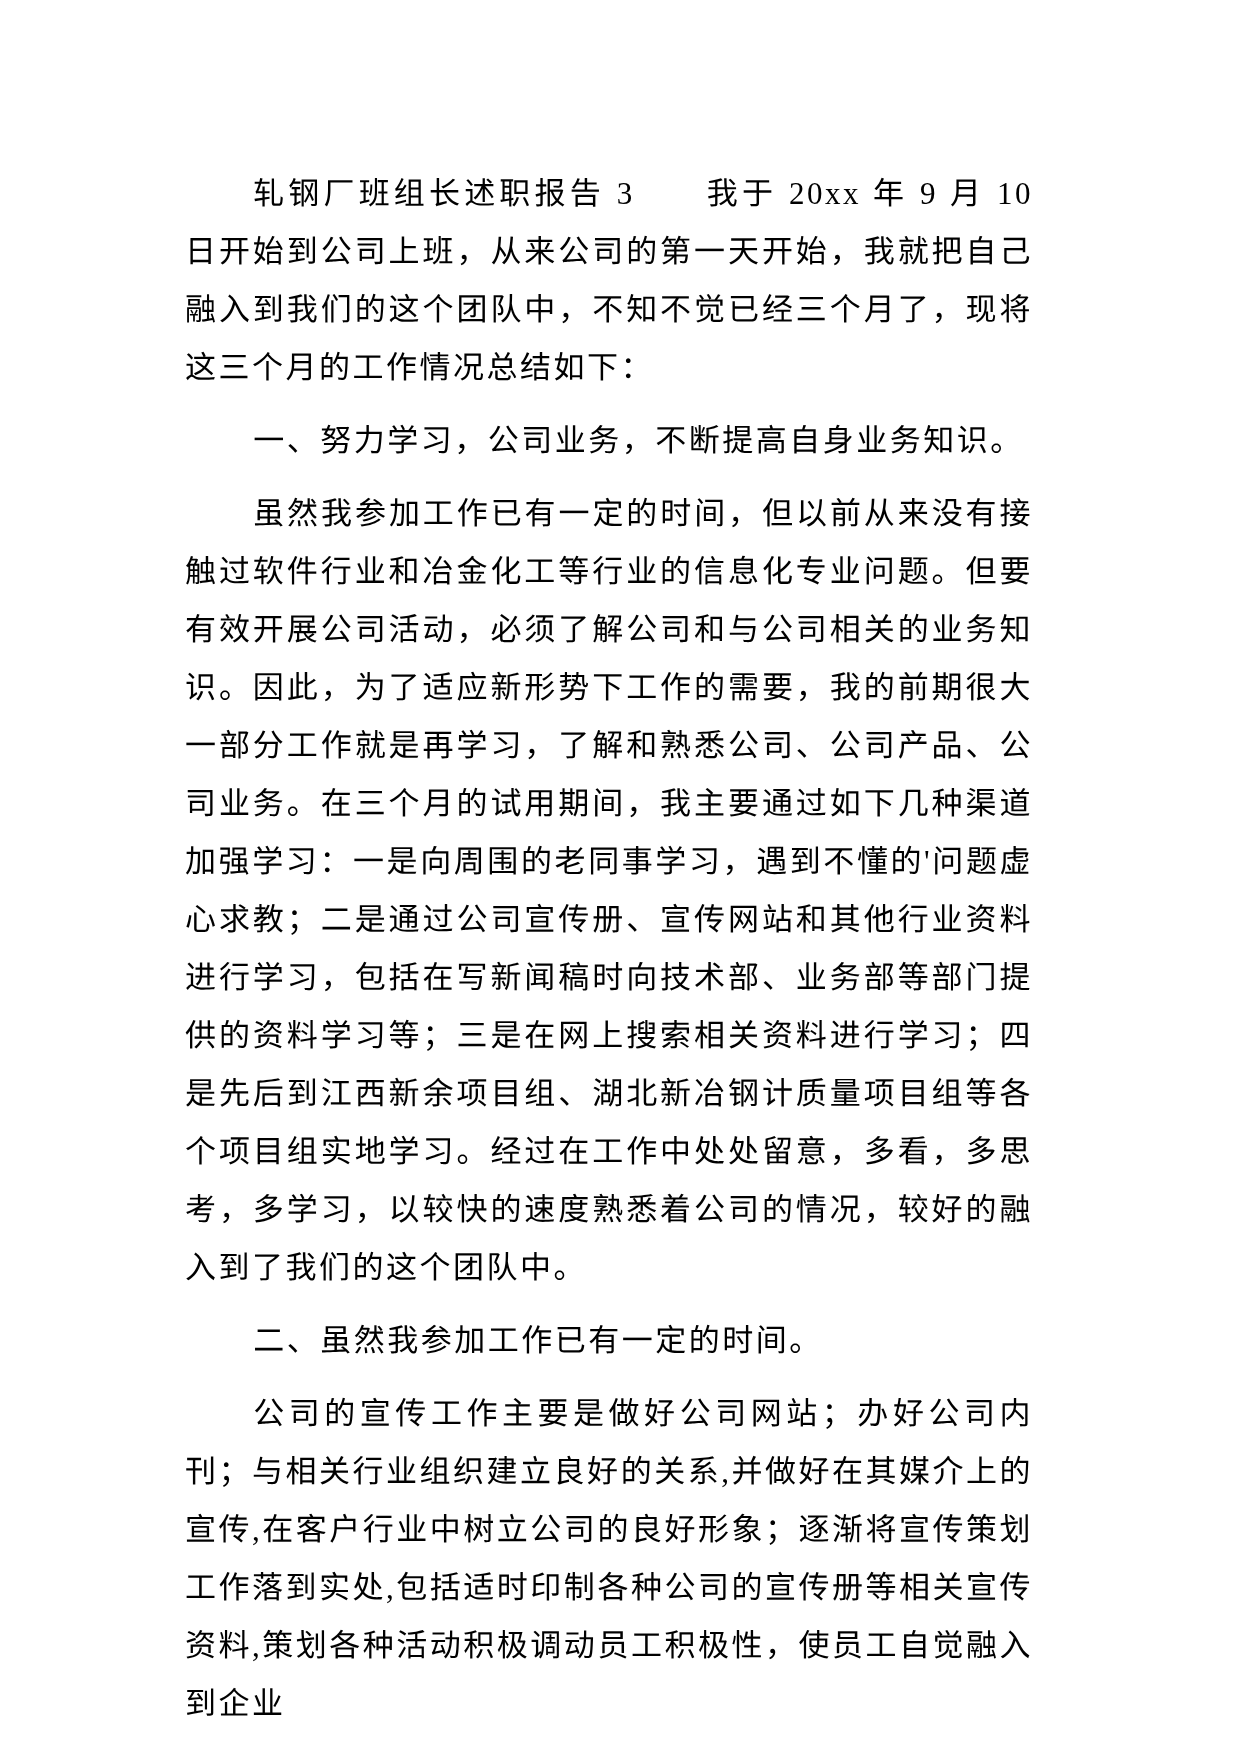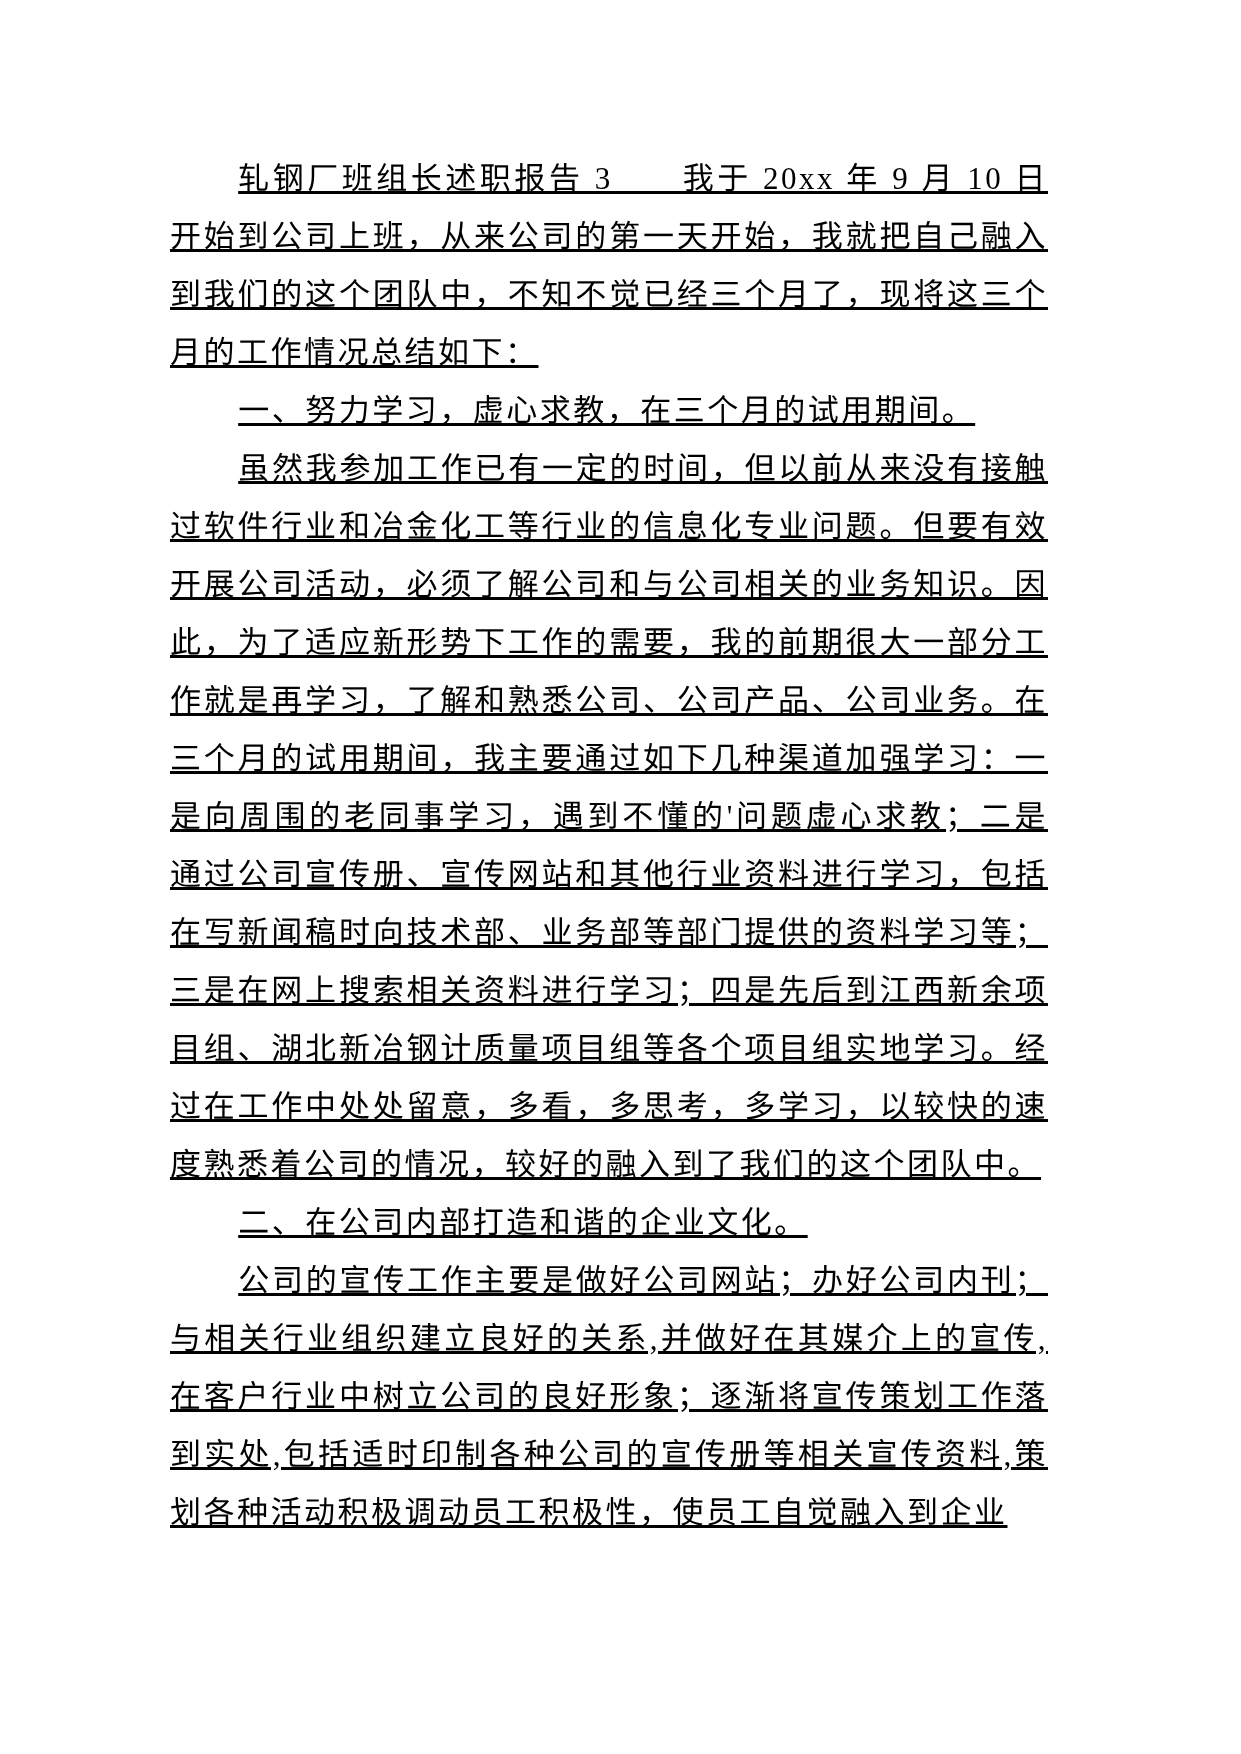--- a/index.html
+++ b/index.html
@@ -21,31 +21,30 @@
     width: 878px;
     font-family: "Liberation Serif", "DejaVu Serif", serif;
     font-size: 31px;
     line-height: 58px;
     letter-spacing: 2.5px;
     color: #000000;
     text-align: justify;
     text-justify: inter-character;
   }
   .doc-body p {
-    margin: 0;
+    margin: 15px;
     padding: 0;
     text-indent: 2.2em;
     word-break: break-all;
-    text-decoration: underline;
   }
 </style>
 </head>
 <body>
 
 <div class="page">
   <div class="doc-body">
     <p>轧钢厂班组长述职报告 3　　我于 20xx 年 9 月 10 日开始到公司上班，从来公司的第一天开始，我就把自己融入到我们的这个团队中，不知不觉已经三个月了，现将这三个月的工作情况总结如下：</p>
-    <p>一、努力学习，虚心求教，在三个月的试用期间。</p>
+    <p>一、努力学习，公司业务，不断提高自身业务知识。</p>
     <p>虽然我参加工作已有一定的时间，但以前从来没有接触过软件行业和冶金化工等行业的信息化专业问题。但要有效开展公司活动，必须了解公司和与公司相关的业务知识。因此，为了适应新形势下工作的需要，我的前期很大一部分工作就是再学习，了解和熟悉公司、公司产品、公司业务。在三个月的试用期间，我主要通过如下几种渠道加强学习：一是向周围的老同事学习，遇到不懂的'问题虚心求教；二是通过公司宣传册、宣传网站和其他行业资料进行学习，包括在写新闻稿时向技术部、业务部等部门提供的资料学习等；三是在网上搜索相关资料进行学习；四是先后到江西新余项目组、湖北新冶钢计质量项目组等各个项目组实地学习。经过在工作中处处留意，多看，多思考，多学习，以较快的速度熟悉着公司的情况，较好的融入到了我们的这个团队中。</p>
-    <p>二、在公司内部打造和谐的企业文化。</p>
+    <p>二、虽然我参加工作已有一定的时间。</p>
     <p>公司的宣传工作主要是做好公司网站；办好公司内刊；与相关行业组织建立良好的关系,并做好在其媒介上的宣传,在客户行业中树立公司的良好形象；逐渐将宣传策划工作落到实处,包括适时印制各种公司的宣传册等相关宣传资料,策划各种活动积极调动员工积极性，使员工自觉融入到企业</p>
   </div>
 </div>
 
 </body></html>

